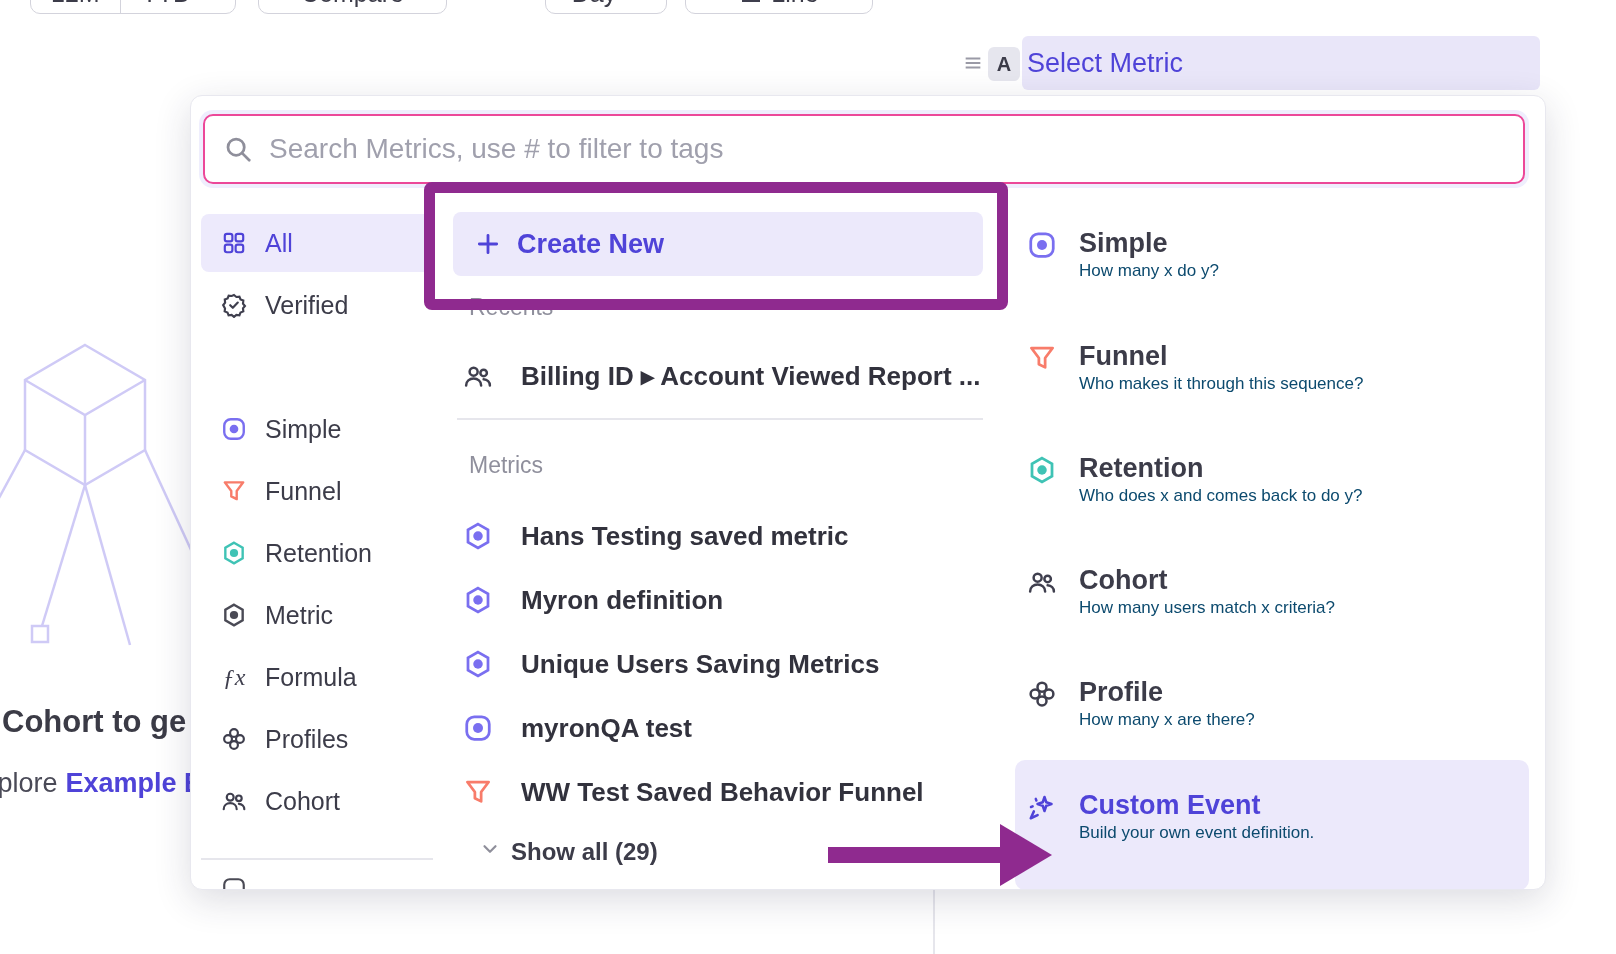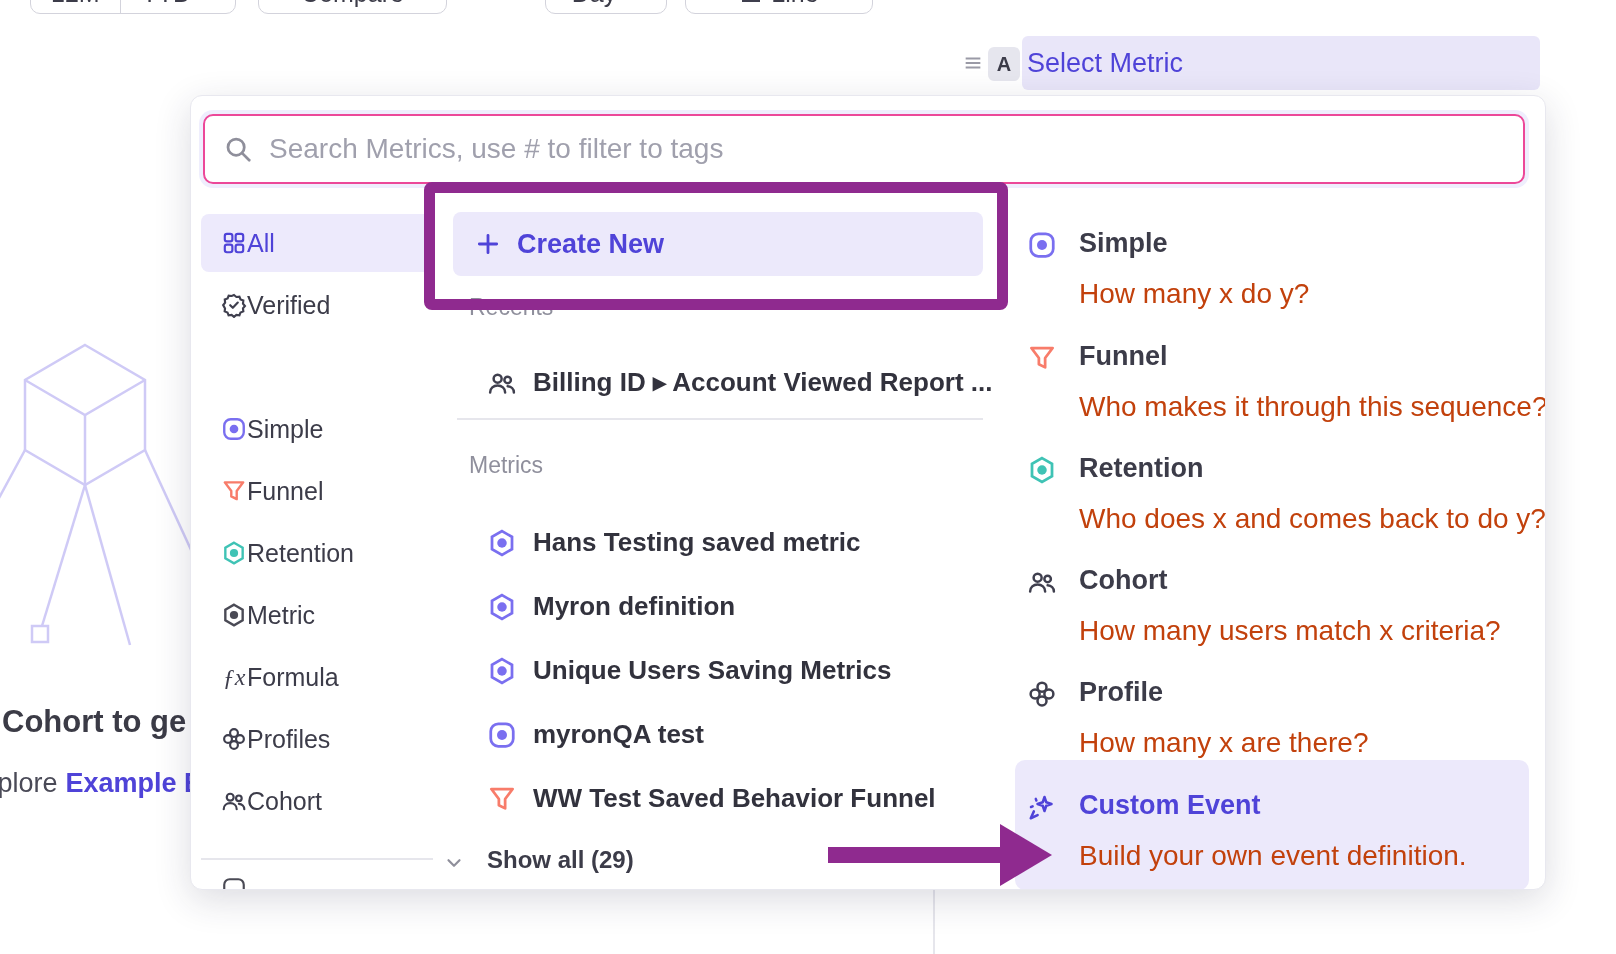--- a/index.html
+++ b/index.html
@@ -36,47 +36,47 @@
       border-radius:12px;box-shadow:0 10px 36px rgba(40,40,70,.16);overflow:hidden;z-index:10}
 
   #search-wrap{position:absolute;left:12px;top:18px;width:1322px;height:70px;border:2px solid #ec4899;border-radius:10px;
       box-shadow:0 0 0 4px rgba(101,86,238,.10);display:flex;align-items:center;padding:0 18px;background:#fff}
   #search-wrap svg{flex:0 0 auto}
   #search-input{flex:1;border:none;outline:none;font-size:28px;margin-left:16px;color:#3c3c49;
       font-family:"Liberation Sans",sans-serif;background:transparent}
   #search-input::placeholder{color:#a0a0ad}
 
   
-  .cat{position:absolute;left:10px;width:232px;height:58px;display:flex;align-items:center;
+  .cat{position:absolute;left:10px;width:232px;height:58px;display:flex;align-items:center;gap:18px;
       padding-left:20px;border-radius:8px}
   .cat.selected{background:#edeafc}
   .c-icon{width:26px;height:26px;display:flex;align-items:center;justify-content:center}
   .c-label{font-size:25px;font-weight:500;color:#3c3c49}
   .cat.selected .c-label{color:#4f43d8}
   .formula-glyph{font-family:"Liberation Serif",serif;font-style:italic;font-weight:400;font-size:24px;color:#3f3f4e}
   #sidebar-div{position:absolute;left:10px;top:762px;width:232px;height:1.5px;background:#e6e6ec}
 
   
   #create-new{position:absolute;left:262px;top:116px;width:530px;height:64px;background:#ece9fb;border-radius:8px;
       display:flex;align-items:center;gap:16px;padding-left:22px}
   #create-new .cn-label{font-size:27px;font-weight:700;color:#4f43d8}
   .col-header{position:absolute;left:278px;font-size:23px;font-weight:500;color:#8f8f9c}
-  .mid-row{position:absolute;left:296px;display:flex;align-items:flex-end;gap:16px;height:44px}
+  .mid-row{position:absolute;left:272px;display:flex;align-items:center;gap:28px;height:44px}
   .mid-row .m-icon{width:30px;height:30px;display:flex;align-items:center;justify-content:center}
   .mid-row .m-label{font-size:26px;font-weight:700;color:#32323d;white-space:nowrap}
   #mid-div{position:absolute;left:266px;top:322px;width:526px;height:1.5px;background:#e6e6ec}
-  #show-all{position:absolute;left:252px;top:742px;display:flex;align-items:flex-end;gap:22px;height:36px}
+  #show-all{position:absolute;left:288px;top:742px;display:flex;align-items:flex-start;gap:10px;height:36px}
   #show-all .sa-label{font-size:24px;font-weight:600;color:#3c3c49}
 
   
   #custom-highlight{position:absolute;left:824px;top:664px;width:514px;height:130px;background:#ece9fb;border-radius:10px}
   .type-item{position:absolute;left:836px;width:486px;display:flex;gap:22px}
   .t-icon{width:30px;height:30px;flex:0 0 auto;margin-top:2px}
   .t-name{font-size:27px;font-weight:700;color:#3c3c49}
-  .t-desc{font-size:28px;color:#c2410c;margin-top:19px;white-space:nowrap}
+  .t-desc{font-size:17px;color:#0c4a6e;margin-top:2px;white-space:nowrap}
   .type-item.accent .t-name{color:#4f43d8}
 
   
   #partial-cat{position:absolute;left:30px;top:780px;width:26px;height:26px}
 
   
   #annotation-box{position:absolute;left:424px;top:182px;width:584px;height:128px;border:11px solid #8f2a8f;
       border-radius:8px;z-index:30;background:transparent}
   #annotation-arrow{position:absolute;left:828px;top:818px;z-index:30}
 </style>

